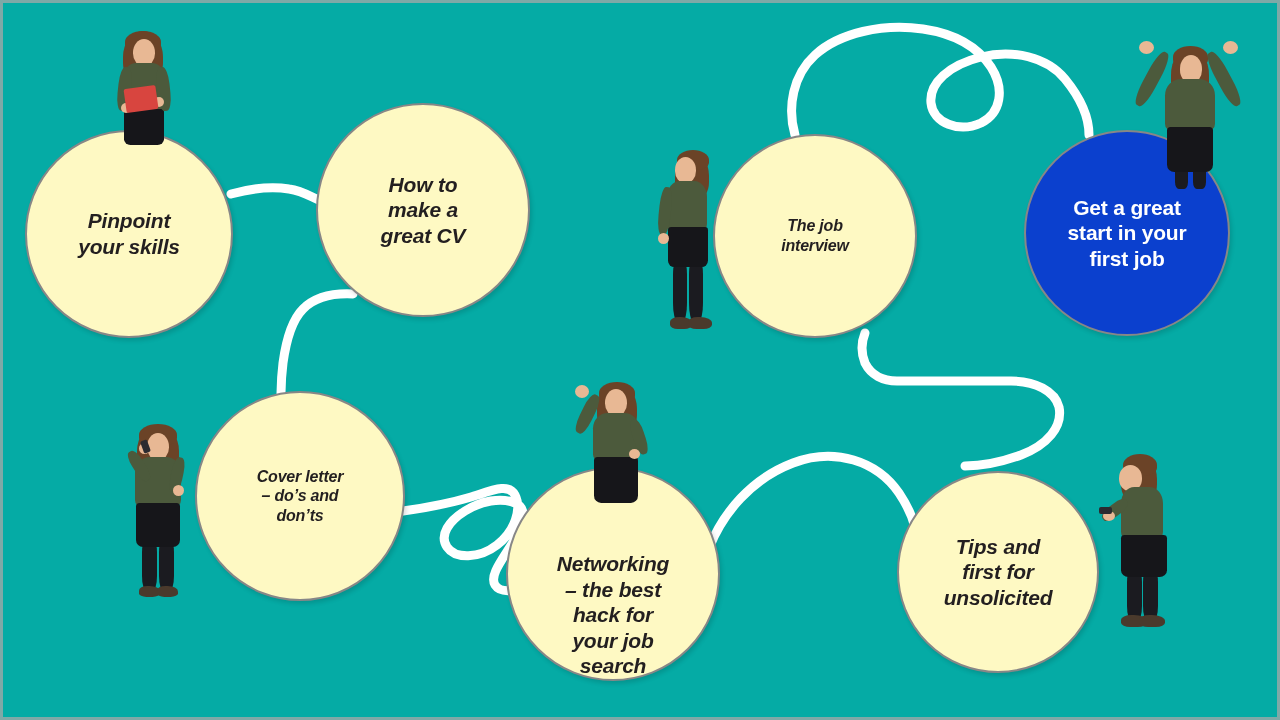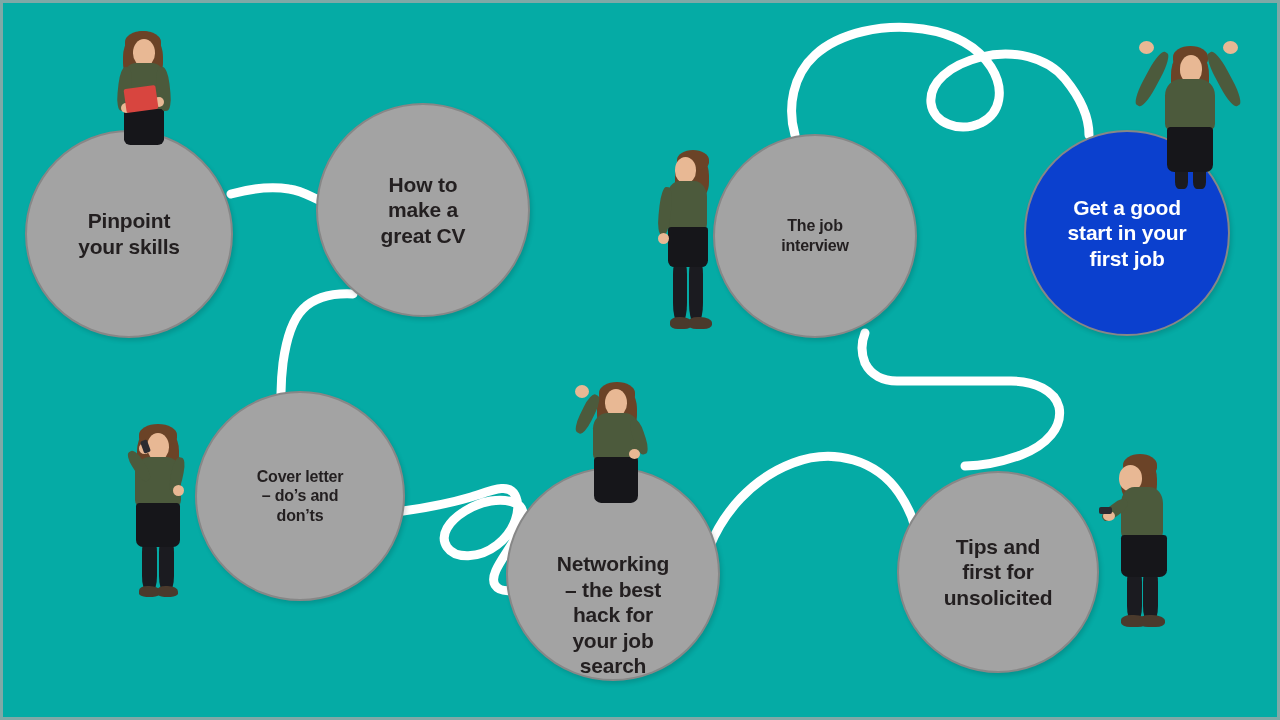--- a/index.html
+++ b/index.html
@@ -27,21 +27,21 @@
     position: absolute;
     border-radius: 50%;
     border: 2px solid #878787;
     box-sizing: border-box;
     display: flex;
     align-items: center;
     justify-content: center;
     text-align: center;
     box-shadow: 2px 3px 4px rgba(0,0,0,0.13);
   }
-  .node.white { background: #a3a3a3; }
+  .node.white { background: #fef9c3; font-style: italic; }
   .node.blue  { background: #0B40CE; }
 
   .node-label {
     font-weight: bold;
     letter-spacing: -0.2px;
     line-height: 1.22;
     padding: 0 14px;
     white-space: pre-line;
   }
   .node.white .node-label { color: #231f20; }
@@ -275,19 +275,19 @@
 interview</span>
     </div>
 
     <div class="node white" style="left:894px; top:468px; width:202px; height:202px;">
       <span class="node-label" style="font-size:21px;">Tips and
 first for
 unsolicited</span>
     </div>
 
     <div class="node blue" style="left:1021px; top:127px; width:206px; height:206px;">
-      <span class="node-label" style="font-size:21px;">Get a good
+      <span class="node-label" style="font-size:21px;">Get a great
 start in your
 first job</span>
     </div>
   </div>
 
 </div>
 
 </body></html>

